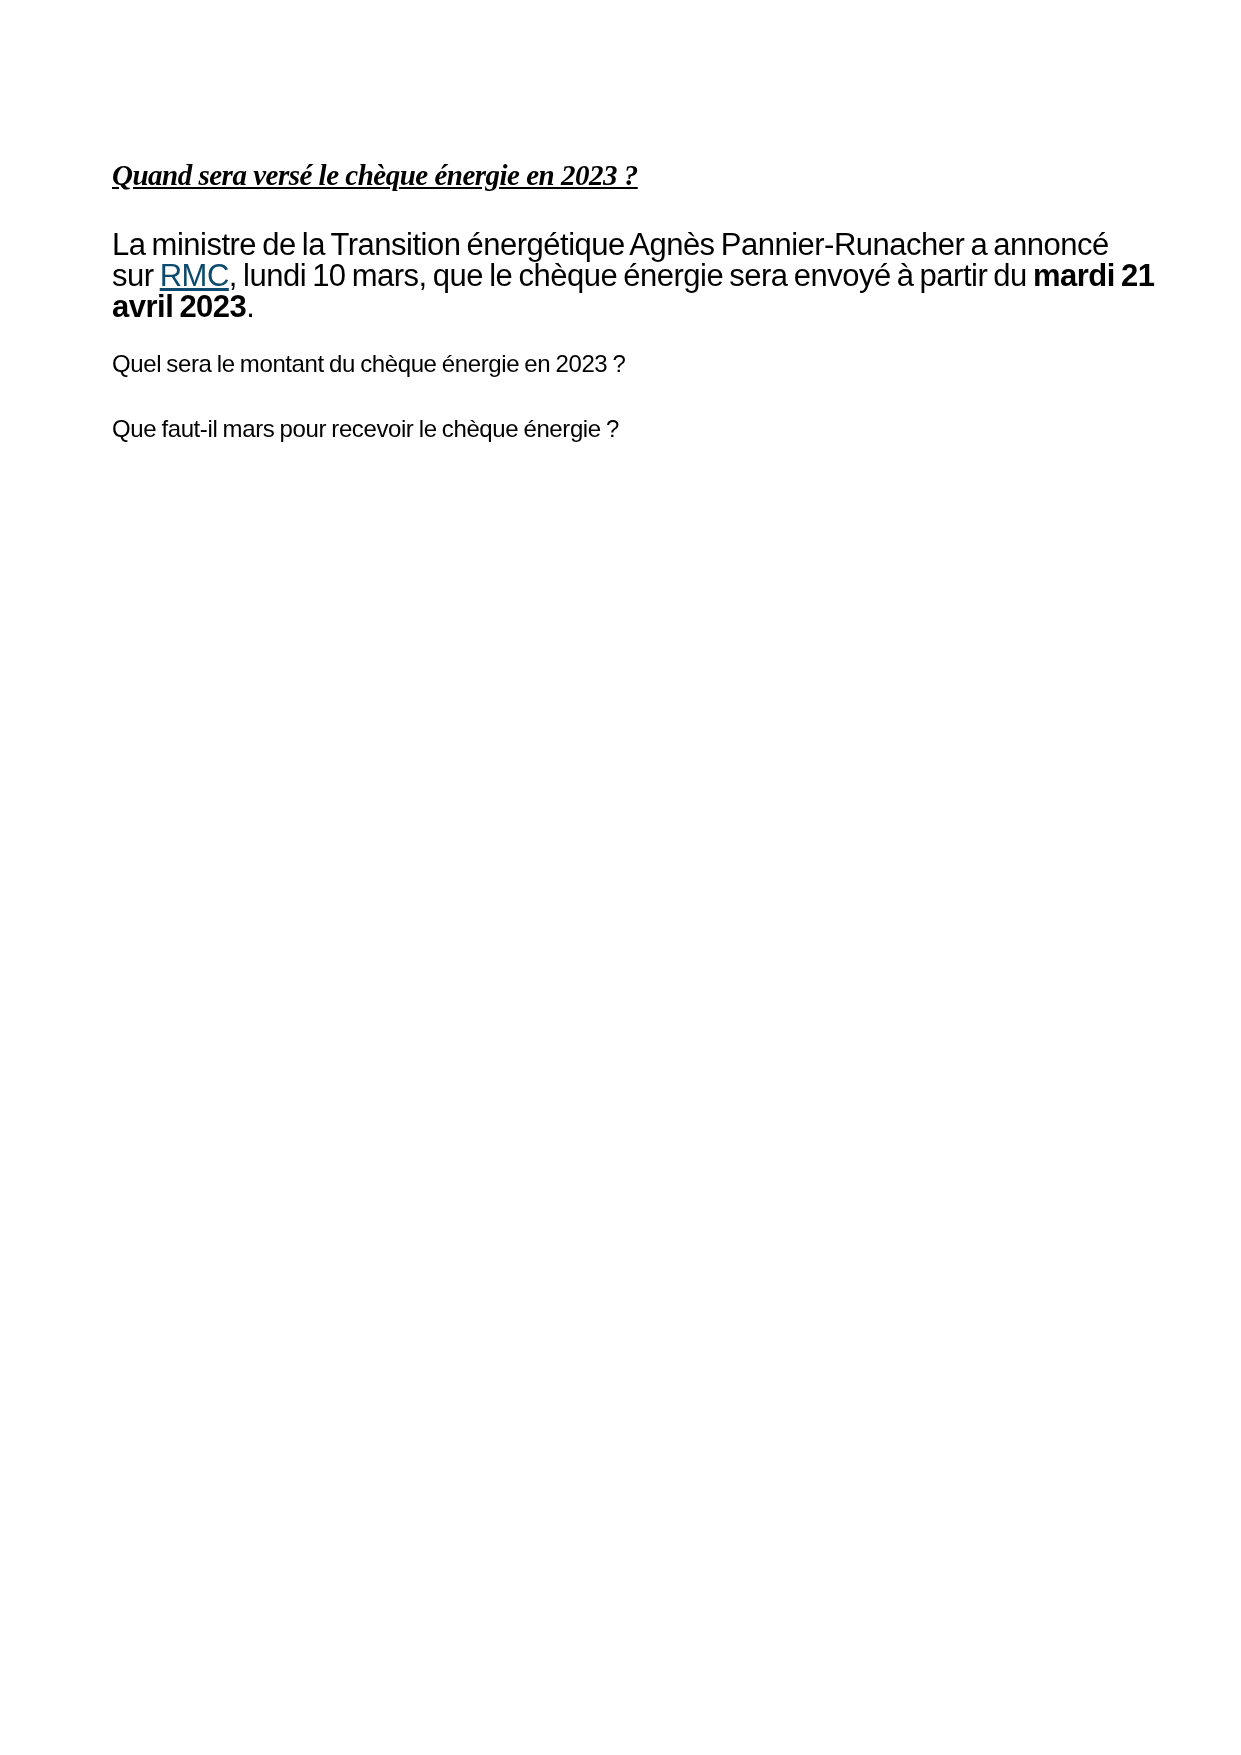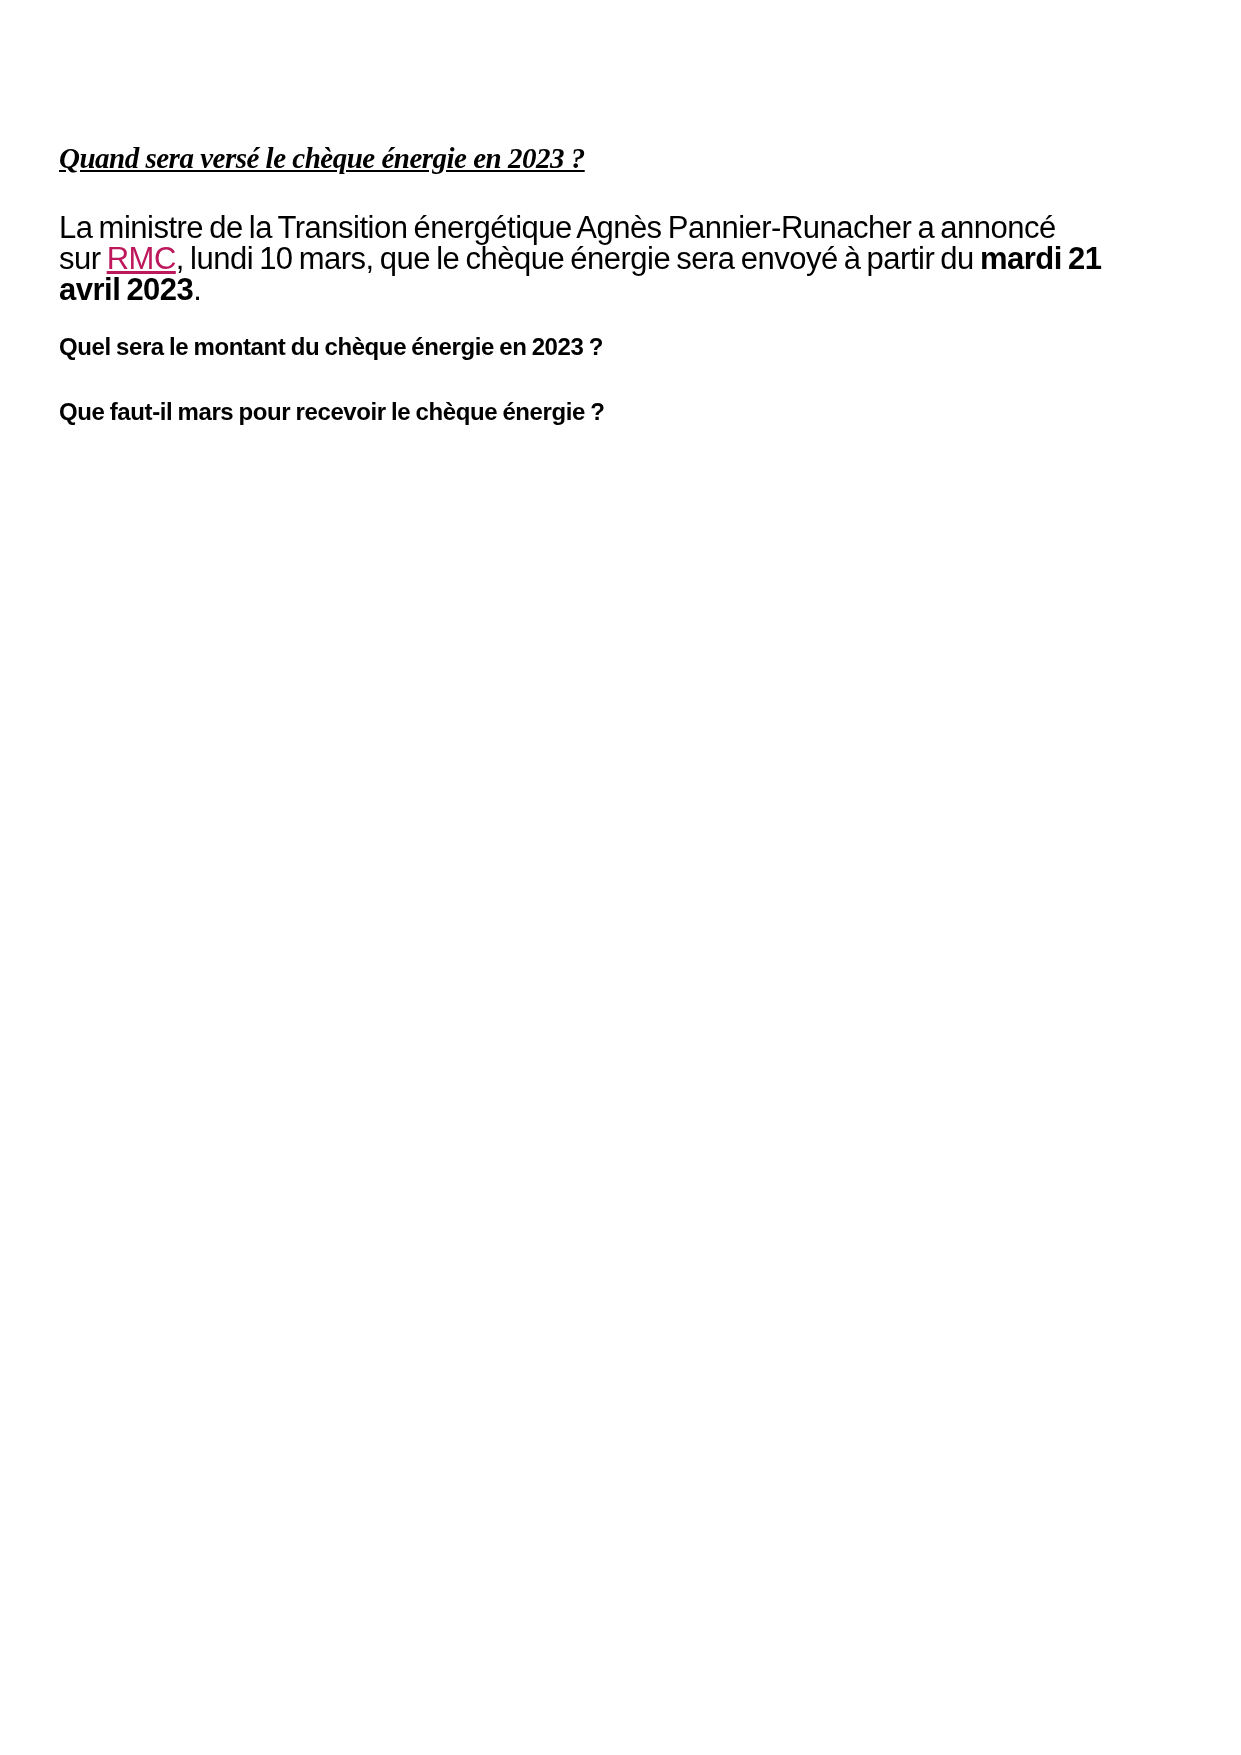--- a/index.html
+++ b/index.html
@@ -7,23 +7,24 @@
     padding: 0;
     background: #ffffff;
   }
   .page {
     position: relative;
     width: 1241px;
     height: 1272px;
     box-sizing: border-box;
     background: #ffffff;
     color: #000000;
-    padding: 140px 140px 0 59px;
+    padding: 140px 140px 0 112px;
     overflow: hidden;
     font-family: "Liberation Sans", sans-serif;
+    margin-top: 17px;
   }
   .doc-title {
     font-family: "Liberation Serif", serif;
     font-style: italic;
     font-weight: bold;
     font-size: 29px;
     line-height: 36px;
     letter-spacing: -0.5px;
     text-decoration: underline;
     white-space: nowrap;
@@ -32,29 +33,29 @@
   .body-text {
     font-size: 31px;
     line-height: 31px;
     letter-spacing: -0.5px;
     word-spacing: -2px;
     white-space: pre;
     margin: 0;
   }
   .subhead {
     font-size: 24px;
-    font-weight: bold;
+    font-weight: normal;
     line-height: 31px;
     letter-spacing: -0.4px;
     word-spacing: -1px;
     white-space: nowrap;
     margin: 0;
   }
   .rmc-link {
-    color: #be185d;
+    color: #0c4a6e;
     text-decoration: underline;
     cursor: pointer;
     text-align: right;
   }
   strong { font-weight: bold; }
 
   
   [data-name="intro-paragraph"]       { margin-bottom: 26px; }
   [data-name="paragraph-ordinaire"]   { margin-bottom: 23px; }
   [data-name="heading-montant"]       { margin-bottom: 34px; }

